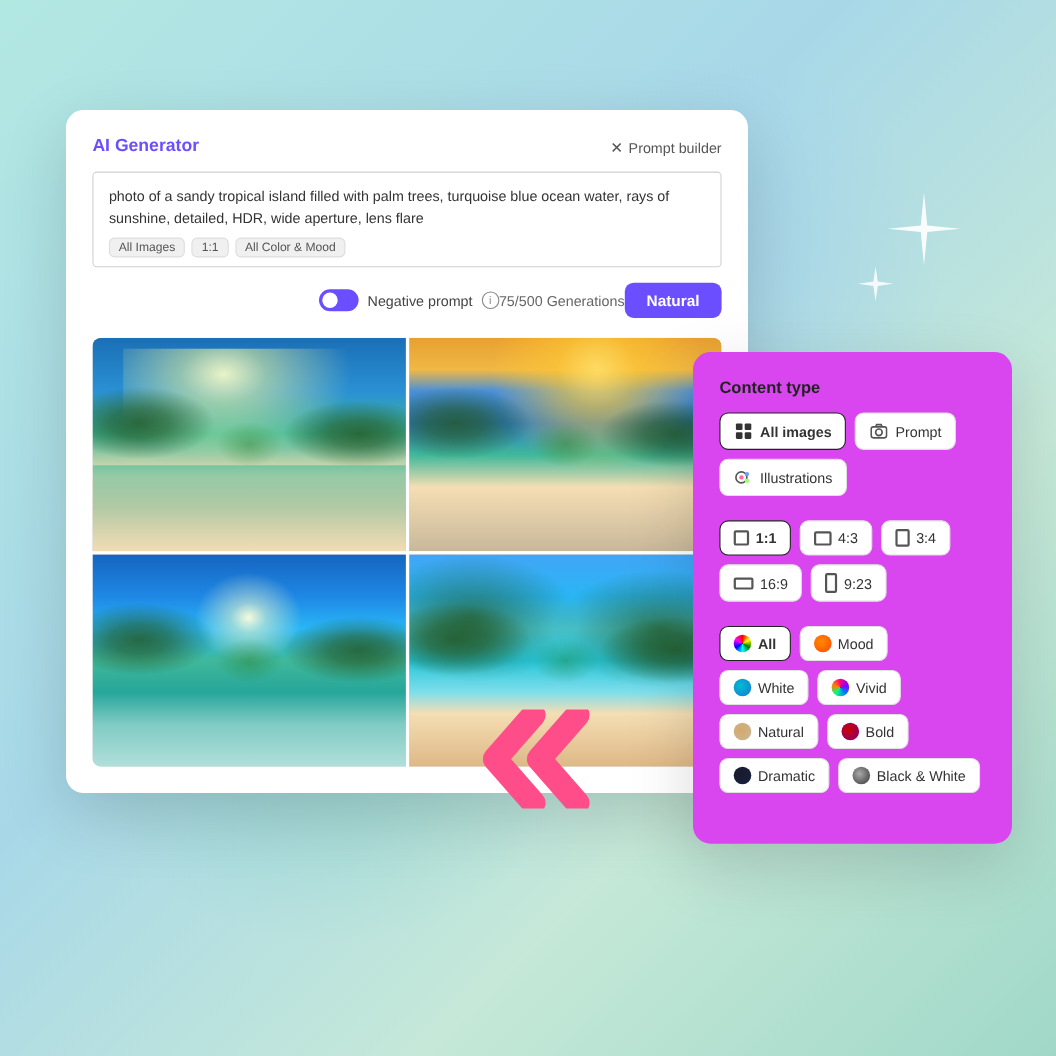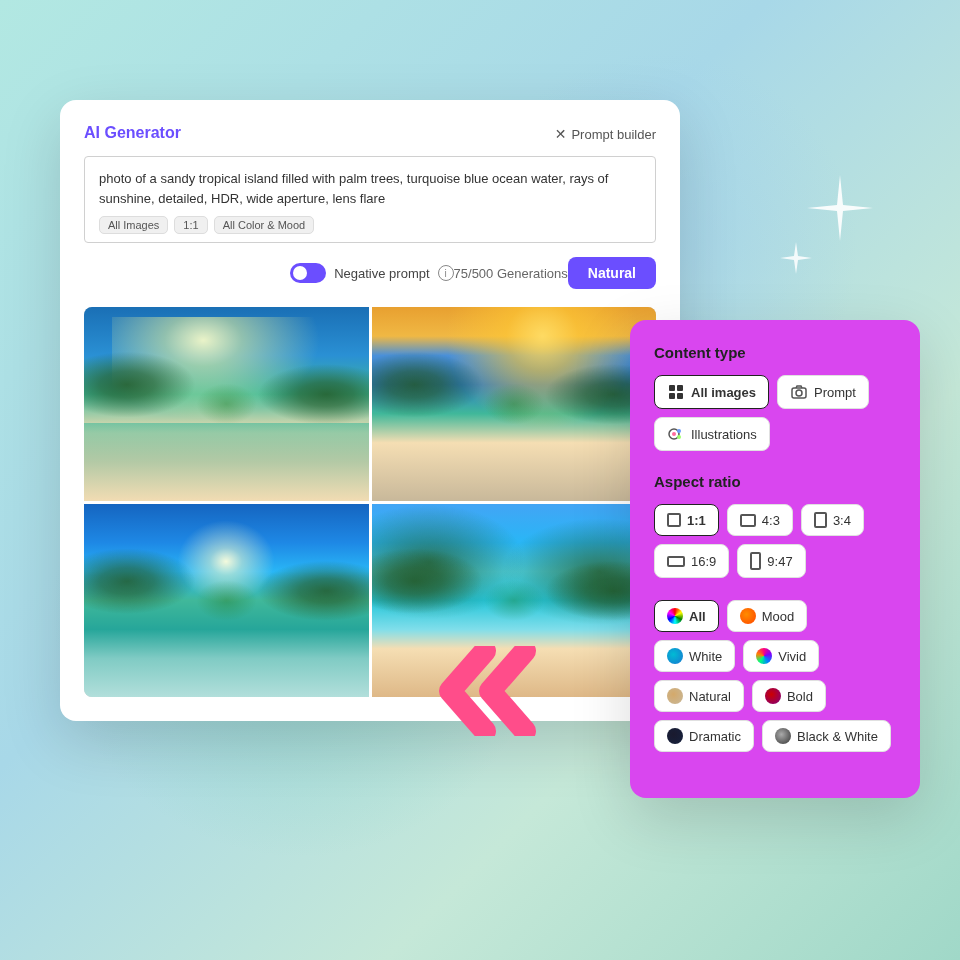--- a/index.html
+++ b/index.html
@@ -463,41 +463,40 @@
             <circle cx="11" cy="5" r="2" fill="#6b9dff"></circle>
             <circle cx="11" cy="11" r="2" fill="#9dff6b"></circle>
           </svg>
         </span>
         <span>Illustrations</span>
       </button>
     </div>
   </div>
 
   <div>
-    <div class="section-title">Aspect ratio</div>
     <div class="options-grid">
       <button class="option-btn active">
         <div class="ratio-icon ratio-1-1"></div>
         <span>1:1</span>
       </button>
       <button class="option-btn">
         <div class="ratio-icon ratio-4-3"></div>
         <span>4:3</span>
       </button>
       <button class="option-btn">
         <div class="ratio-icon ratio-3-4"></div>
         <span>3:4</span>
       </button>
       <button class="option-btn">
         <div class="ratio-icon ratio-16-9"></div>
         <span>16:9</span>
       </button>
       <button class="option-btn">
         <div class="ratio-icon ratio-9-16"></div>
-        <span>9:47</span>
+        <span>9:23</span>
       </button>
     </div>
   </div>
 
   <div>
     <div class="options-grid">
       <button class="option-btn active">
         <div class="color-dot color-all"></div>
         <span>All</span>
       </button>

